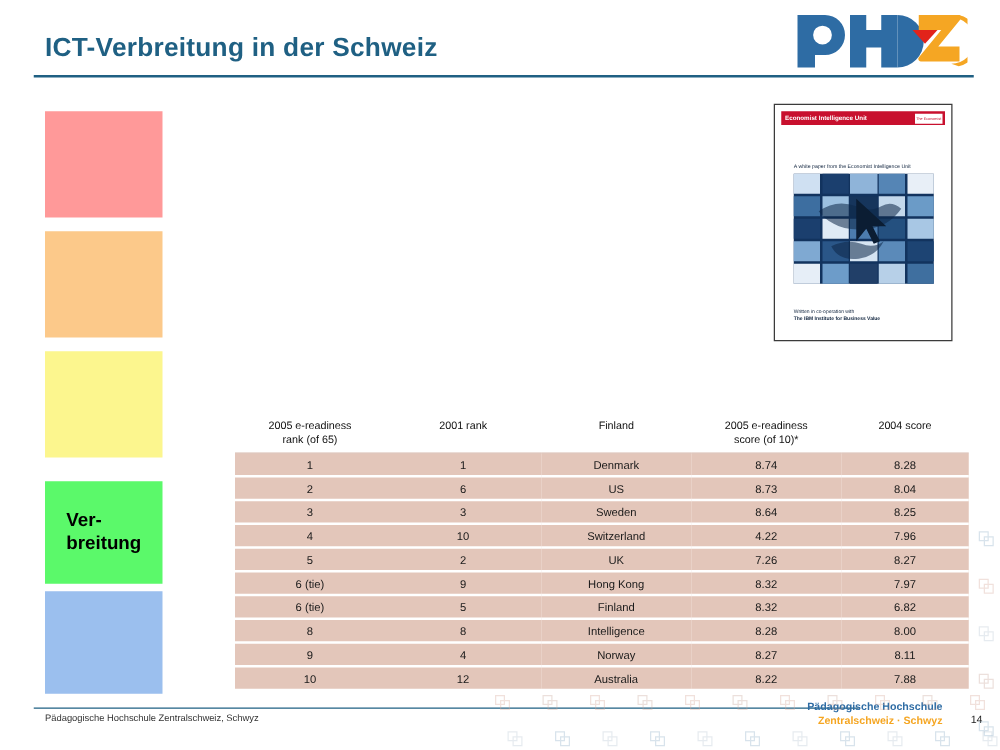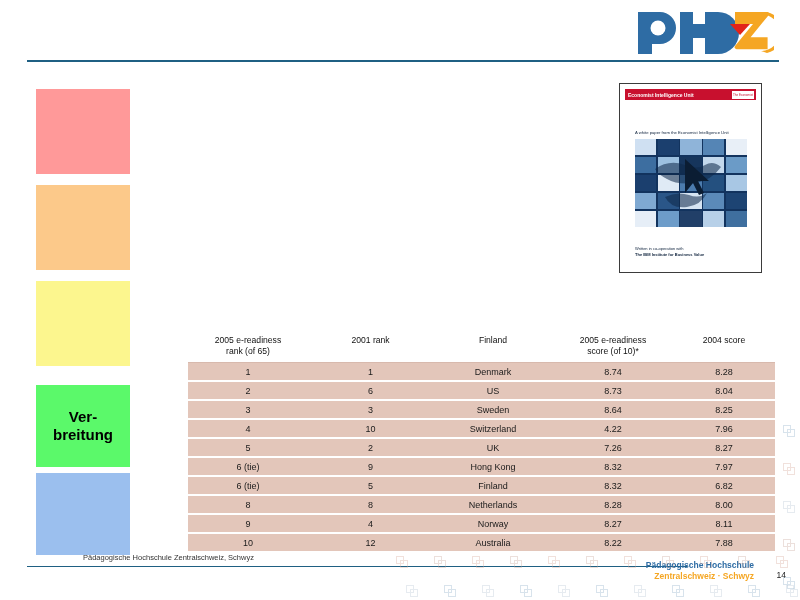--- a/index.html
+++ b/index.html
@@ -54,21 +54,20 @@
     width: 94px;
     height: 85px;
     display: flex;
     align-items: center;
     justify-content: center;
   }
   .color-block .cb-label {
     font-size: 15px;
     font-weight: bold;
     color: #000000;
-    text-align: center;
     line-height: 1.22;
   }
   #cb-0 { top: 89px;  background: #FF9999; }
   #cb-1 { top: 185px; background: #FCC98A; }
   #cb-2 { top: 281px; background: #FCF68E; }
   #cb-3 { top: 385px; background: #5BF96A; height: 82px; }
   #cb-4 { top: 473px; background: #9BBFEE; height: 82px; }
 
   
   #report-cover {
@@ -214,25 +213,24 @@
     position: absolute;
     left: 27px;
     top: 566px;
     width: 660px;
     height: 1px;
     background: #1F6083;
   }
   #footer-left {
     position: absolute;
     left: 36px;
-    top: 553px;
+    top: 570px;
     font-size: 7.5px;
     color: #333333;
     white-space: nowrap;
-    margin-left: 47px;
   }
   #footer-brand-1 {
     position: absolute;
     right: 46px;
     top: 560px;
     font-size: 8.5px;
     font-weight: bold;
     color: #2E6CA4;
     white-space: nowrap;
   }
@@ -269,20 +267,21 @@
     box-sizing: border-box;
   }
   .wm .sq.a { left: 0; top: 0; }
   .wm .sq.b { left: 4px; top: 4px; }
 </style>
 </head>
 <body>
 
 <div id="slide">
 
+  <div id="slide-title">ICT-Verbreitung in der Schweiz</div>
   <div id="header-rule"></div>
 
   <div id="logo">
     <svg width="140" height="48" viewBox="0 0 140 48">
 
       <path d="M4 4 h22 a16 16 0 0 1 0 32 h-8 v10 h-14 z" fill="#2E6CA4"></path>
       <circle cx="24" cy="20" r="7.5" fill="#ffffff"></circle>
 
       <path d="M46 4 h13 v12 h12 v-12 h13 v42 h-13 v-16 h-12 v16 h-13 z" fill="#2E6CA4"></path>
 
@@ -424,21 +423,21 @@
         <tr>
           <td>6 (tie)</td>
           <td>5</td>
           <td>Finland</td>
           <td>8.32</td>
           <td>6.82</td>
         </tr>
         <tr>
           <td>8</td>
           <td>8</td>
-          <td>Netherlands</td>
+          <td>Intelligence</td>
           <td>8.28</td>
           <td>8.00</td>
         </tr>
         <tr>
           <td>9</td>
           <td>4</td>
           <td>Norway</td>
           <td>8.27</td>
           <td>8.11</td>
         </tr>

